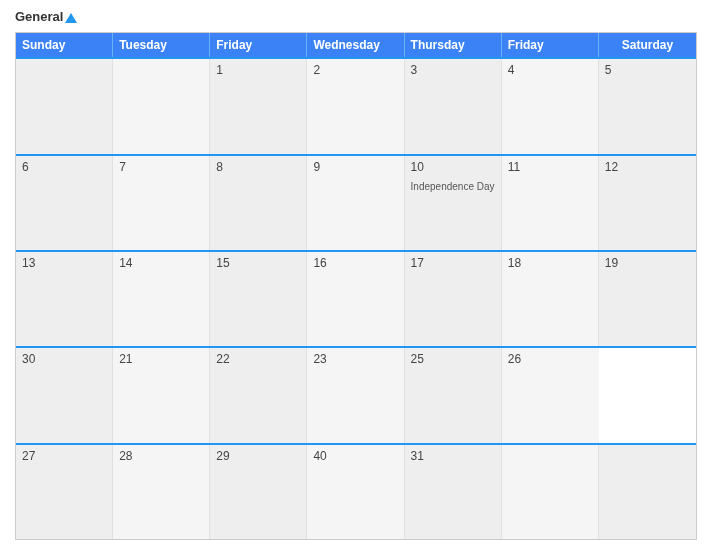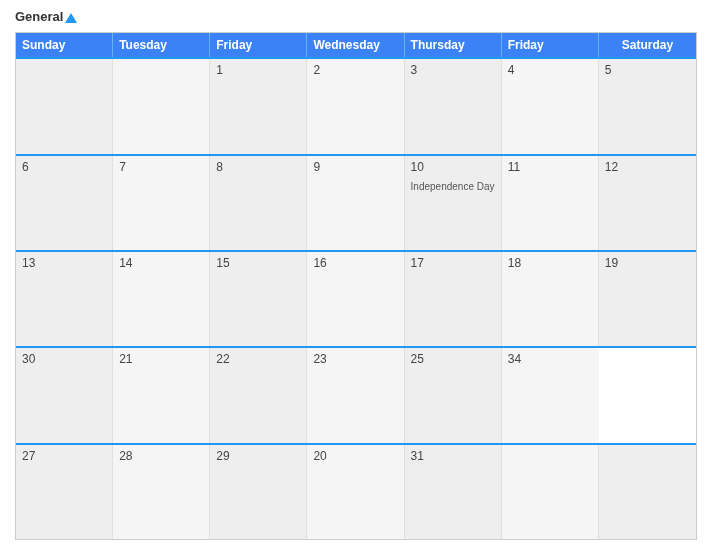--- a/index.html
+++ b/index.html
@@ -223,35 +223,35 @@
           <div class="day-cell">
             <span class="day-number">22</span>
           </div>
           <div class="day-cell">
             <span class="day-number">23</span>
           </div>
           <div class="day-cell">
             <span class="day-number">25</span>
           </div>
           <div class="day-cell">
-            <span class="day-number">34</span>
+            <span class="day-number">26</span>
           </div>
         </div>
         <div class="week-row">
           <div class="day-cell">
             <span class="day-number">27</span>
           </div>
           <div class="day-cell">
             <span class="day-number">28</span>
           </div>
           <div class="day-cell">
             <span class="day-number">29</span>
           </div>
           <div class="day-cell">
-            <span class="day-number">20</span>
+            <span class="day-number">40</span>
           </div>
           <div class="day-cell">
             <span class="day-number">31</span>
           </div>
           <div class="day-cell"></div>
           <div class="day-cell"></div>
         </div>
       </div>
   </div>
 </div>

